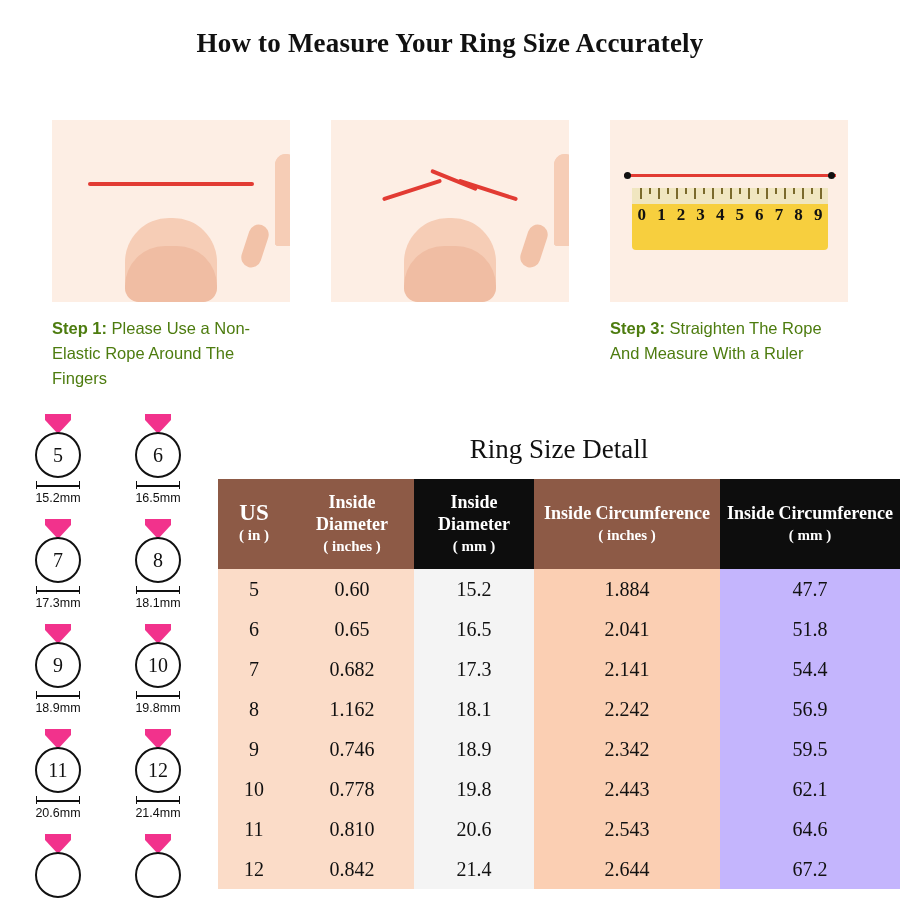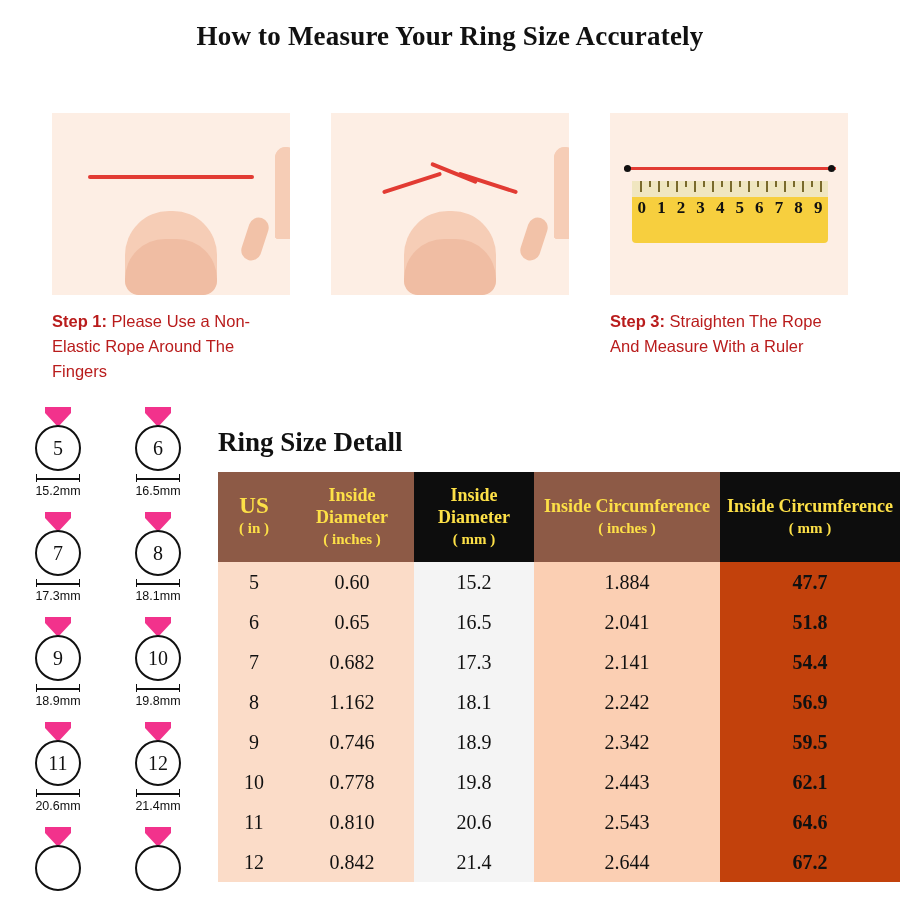--- a/index.html
+++ b/index.html
@@ -13,21 +13,21 @@
   .page { position: relative; width: 900px; height: 900px; }
 
   
   .main-title {
     text-align: center;
     font-family: "Liberation Serif", serif;
     font-weight: bold;
     font-size: 27px;
     color: #111;
     letter-spacing: .2px;
-    margin: 9px;
+    margin: 16px;
     padding-top: 12px;
     line-height: 30px;
   }
 
   
   .steps {
     display: flex;
     justify-content: space-between;
     padding: 0 52px;
     margin-top: 62px;
@@ -36,21 +36,21 @@
   .step-img {
     width: 238px; height: 182px;
     background: #fdeee4;
     position: relative;
     overflow: hidden;
   }
   .step-caption {
     margin-top: 14px;
     font-size: 16.5px;
     line-height: 25px;
-    color: #b91c1c;
+    color: #4d7c0f;
   }
   .step-caption b { font-weight: bold; }
 
   
   .hand { position: absolute; left: 50%; bottom: 0; transform: translateX(-50%); }
   .palm {
     position: absolute; bottom: 0; left: 50%; transform: translateX(-50%);
     width: 92px; height: 84px;
     background: #f6cdb6;
     border-radius: 44px 44px 16px 16px;
@@ -149,32 +149,32 @@
     content: ""; position: absolute; left: 0; right: 0; top: 4px;
     height: 1.5px; background: #111;
   }
   .mm-label {
     font-size: 12.5px; color: #111; margin-top: 2px;
   }
 
   
   .table-wrap { position: absolute; left: 218px; top: 418px; width: 682px; }
   .table-title {
-    text-align: left;
-    font-family: "Liberation Serif", serif;
-    font-weight: bold;
+    text-align: center;
+    font-family: "Liberation Serif", serif;
+    font-weight: normal;
     font-size: 27px;
     color: #111;
     margin-bottom: 14px;
   }
   table { border-collapse: collapse; width: 682px; table-layout: fixed; }
   thead th {
     font-family: "Liberation Serif", serif;
     font-weight: bold;
-    color: #fde047;
+    color: #ffffff;
     font-size: 18px;
     line-height: 22px;
     padding: 12px 4px;
     vertical-align: middle;
     text-align: center;
   }
   thead th .sub { display: block; font-size: 15px; font-weight: bold; }
   th.c0 { background: #8d5a46; width: 72px; font-size: 23px; }
   th.c1 { background: #8d5a46; width: 124px; }
   th.c2 { background: #0d0d0d; width: 120px; }
@@ -185,21 +185,21 @@
     font-family: "Liberation Serif", serif;
     font-size: 20px;
     color: #111;
     padding: 6px 2px;
     height: 40px;
   }
   tbody td.c0 { background: #fbdcc8; }
   tbody td.c1 { background: #fbdcc8; margin-top: 38px; }
   tbody td.c2 { background: #f4f4f4; }
   tbody td.c3 { background: #fbcfb3; }
-  tbody td.c4 { background: #c2410c; font-weight: bold; }
+  tbody td.c4 { background: #c4b5fd; }
 </style>
 </head>
 <body>
 
 <div class="page">
 
   <h1 class="main-title">How to Measure Your Ring Size Accurately</h1>
 
   <div class="steps">
 

